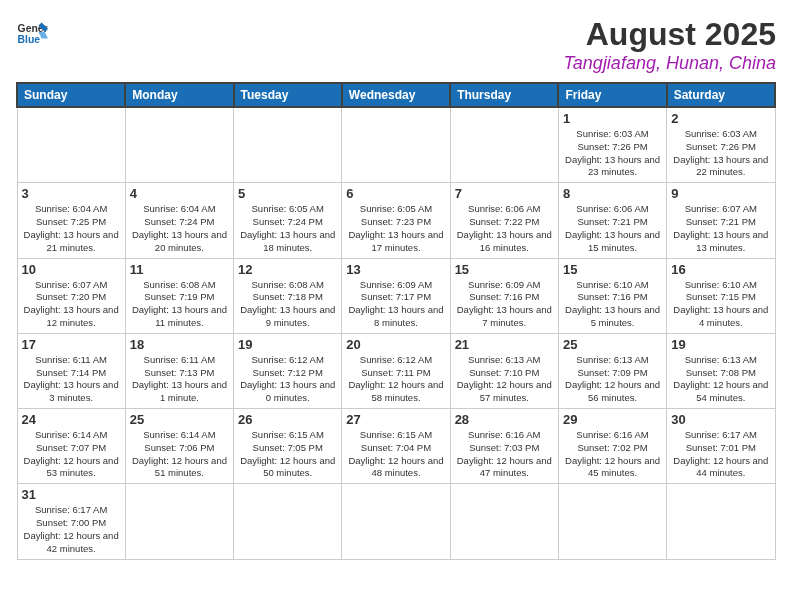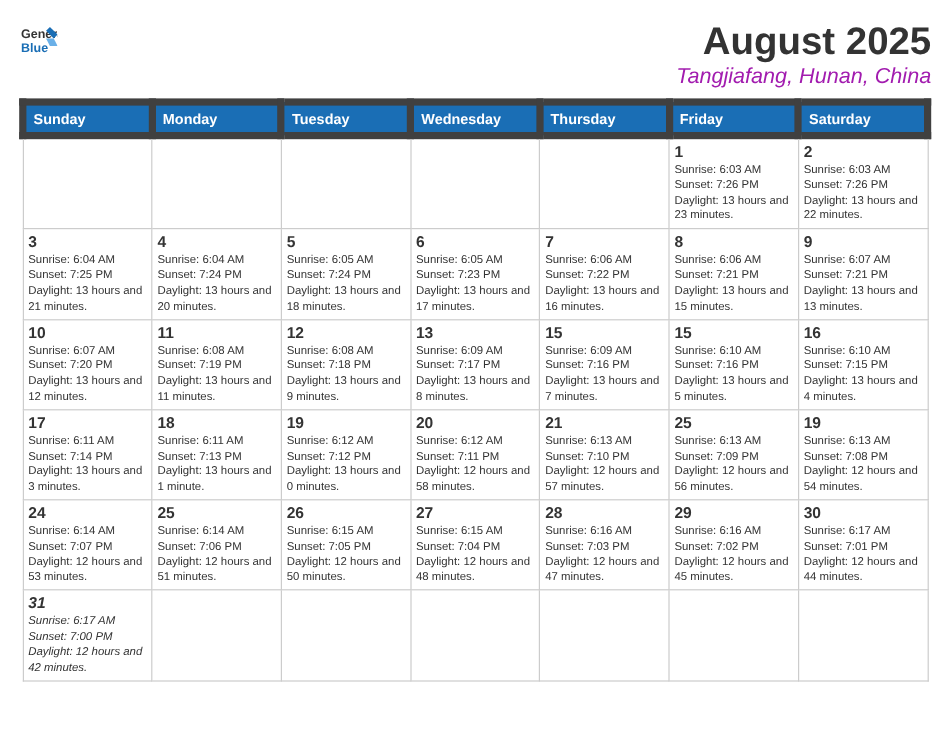--- a/index.html
+++ b/index.html
@@ -49,48 +49,48 @@
       border-collapse: collapse;
       table-layout: fixed;
     }
     .calendar th {
       background: #1a6eb5;
       color: #fff;
       text-align: left;
       padding: 4px 6px;
       font-size: 12px;
       font-weight: bold;
-      border: 6px solid #404040;
+      border: 2px solid #404040;
     }
     .calendar td {
       border: 1px solid #ccc;
       vertical-align: top;
       padding: 3px 4px;
       font-size: 10px;
       color: #333;
       height: 72px;
       background: #fff;
     }
     .day-number {
       font-size: 13px;
       font-weight: bold;
       display: block;
       margin-bottom: 2px;
     }
     .day-info {
       font-size: 9.5px;
       line-height: 1.35;
       color: #333;
+      text-align: center;
     }
     .empty-cell {
       background: #f9f9f9;
     }
     .last-row td {
       height: 60px;
-      font-style: italic;
     }
   </style>
 </head>
 <body>
 
 <div class="page">
   <div class="header-area">
     <div class="logo">
       <svg class="logo-icon" viewBox="0 0 40 40" width="40" height="40">
         <text x="2" y="20" font-size="13" font-weight="bold" fill="#333">General</text>

